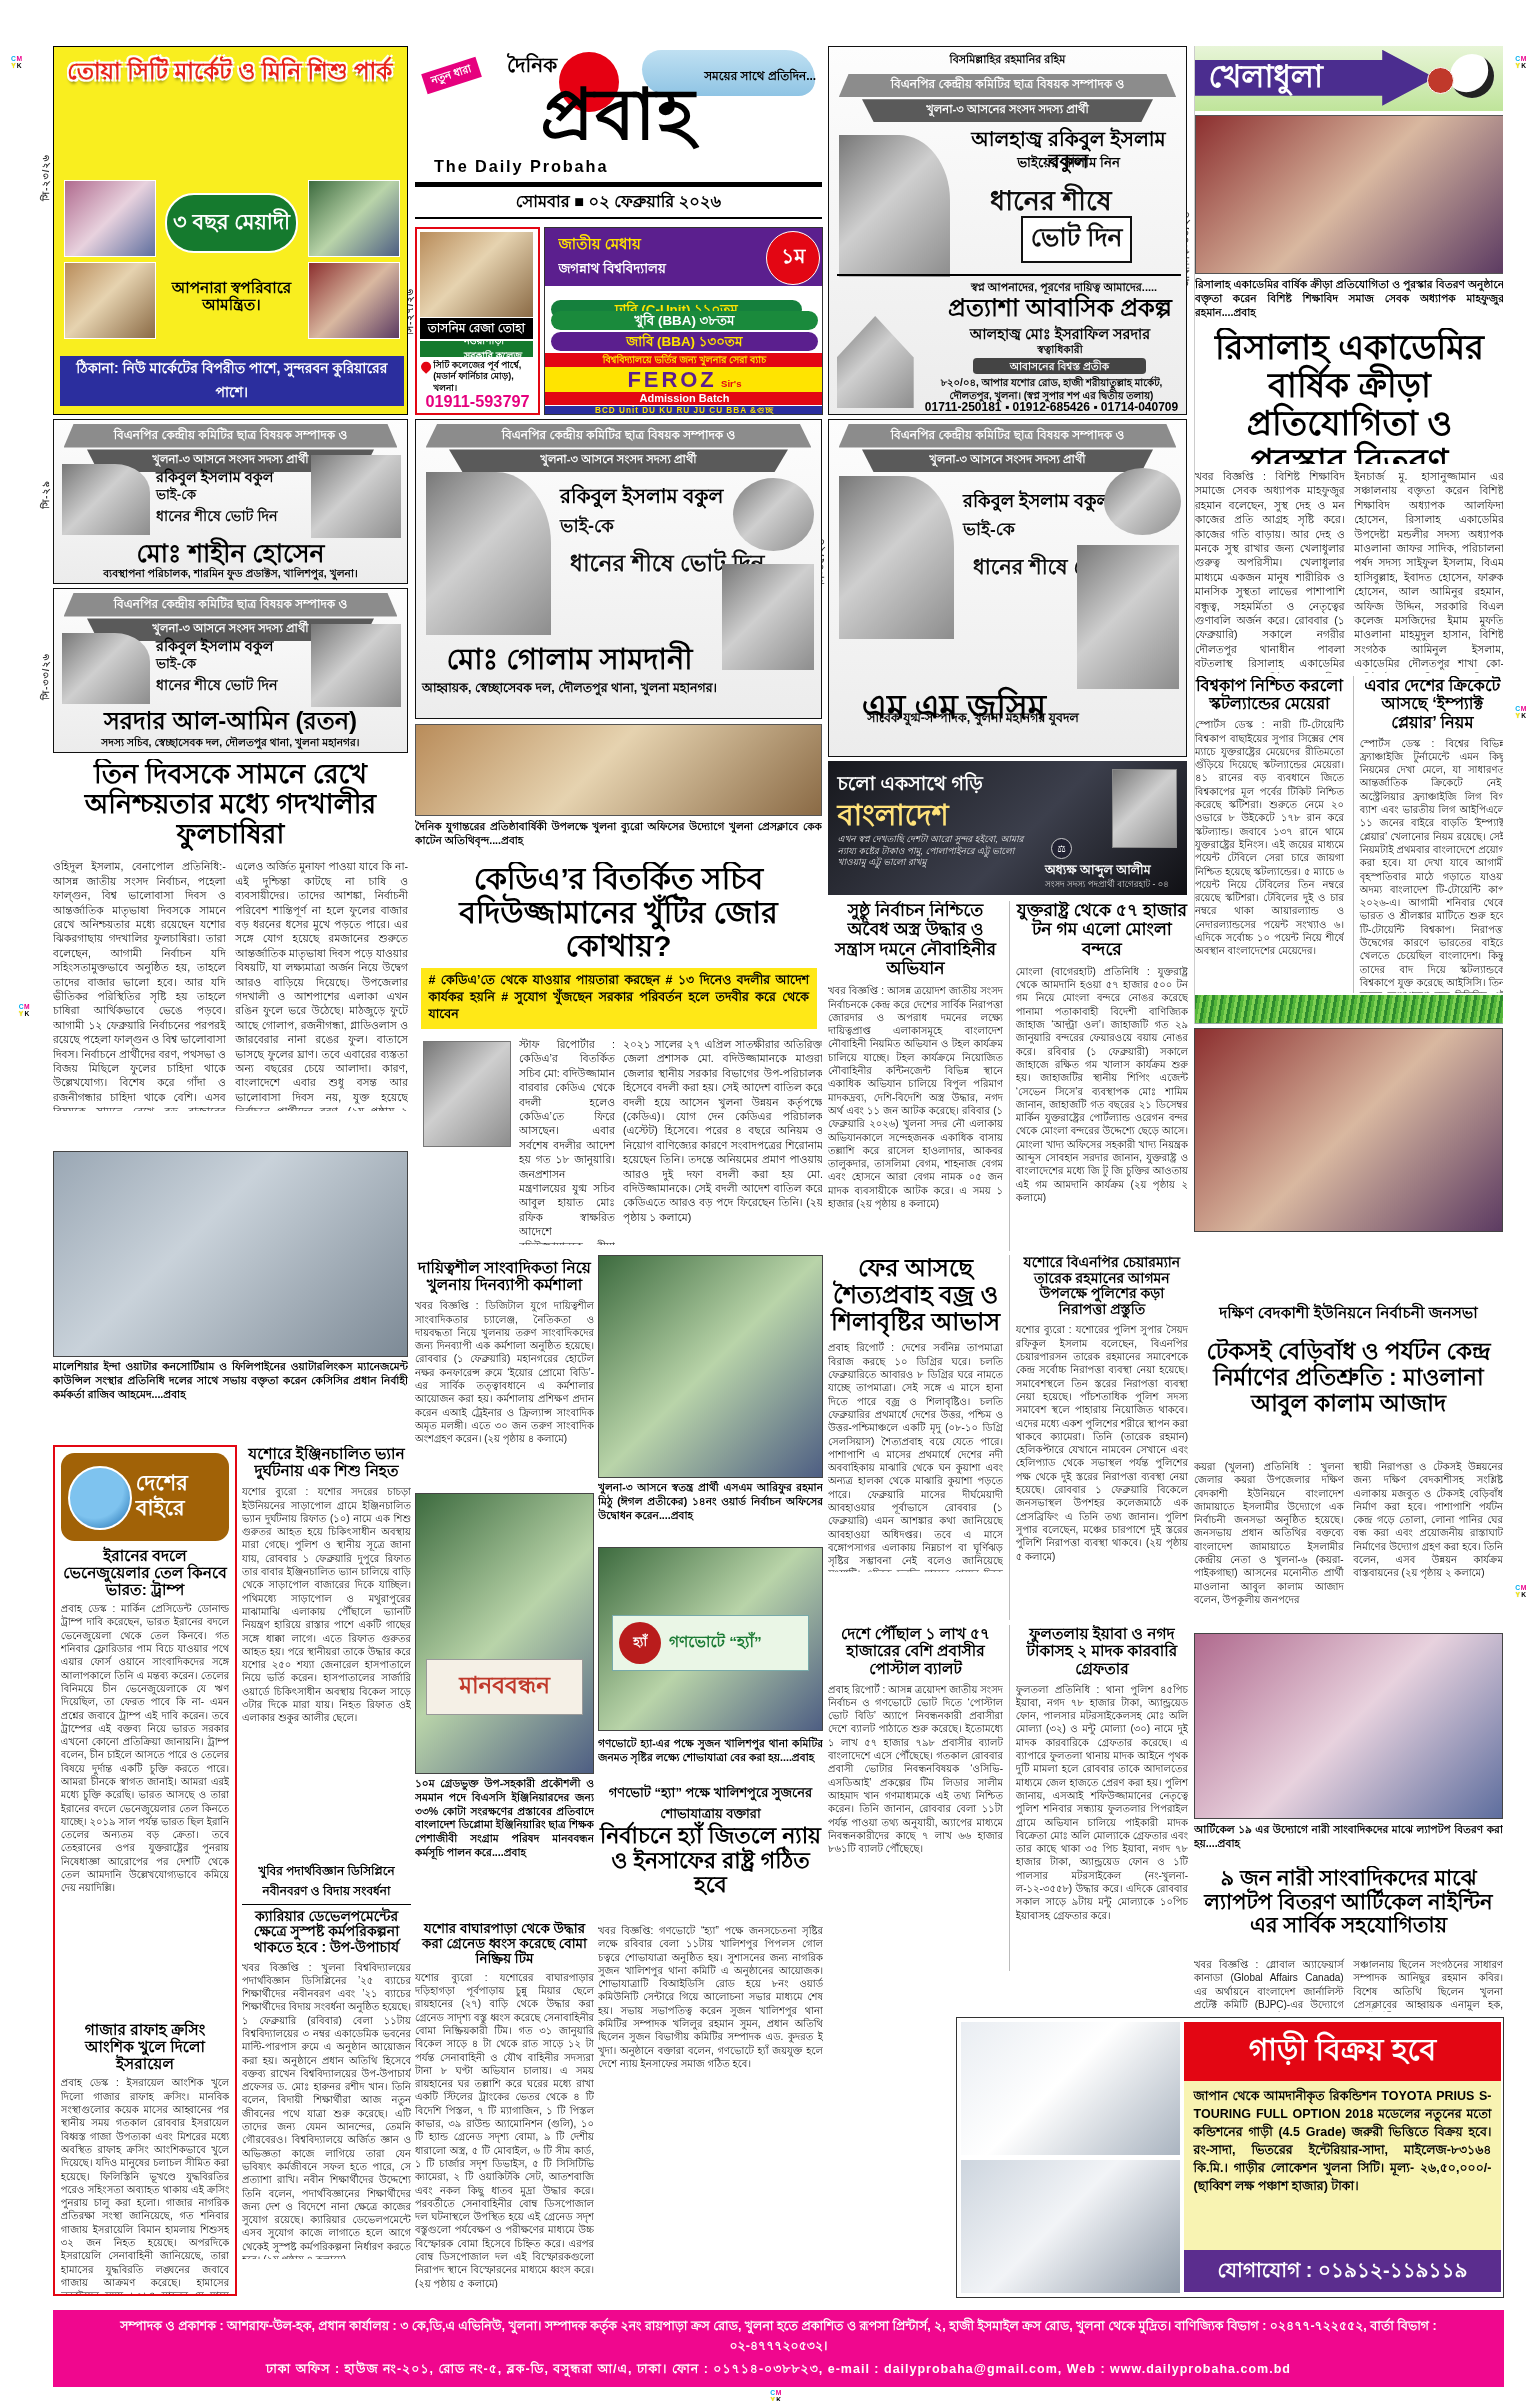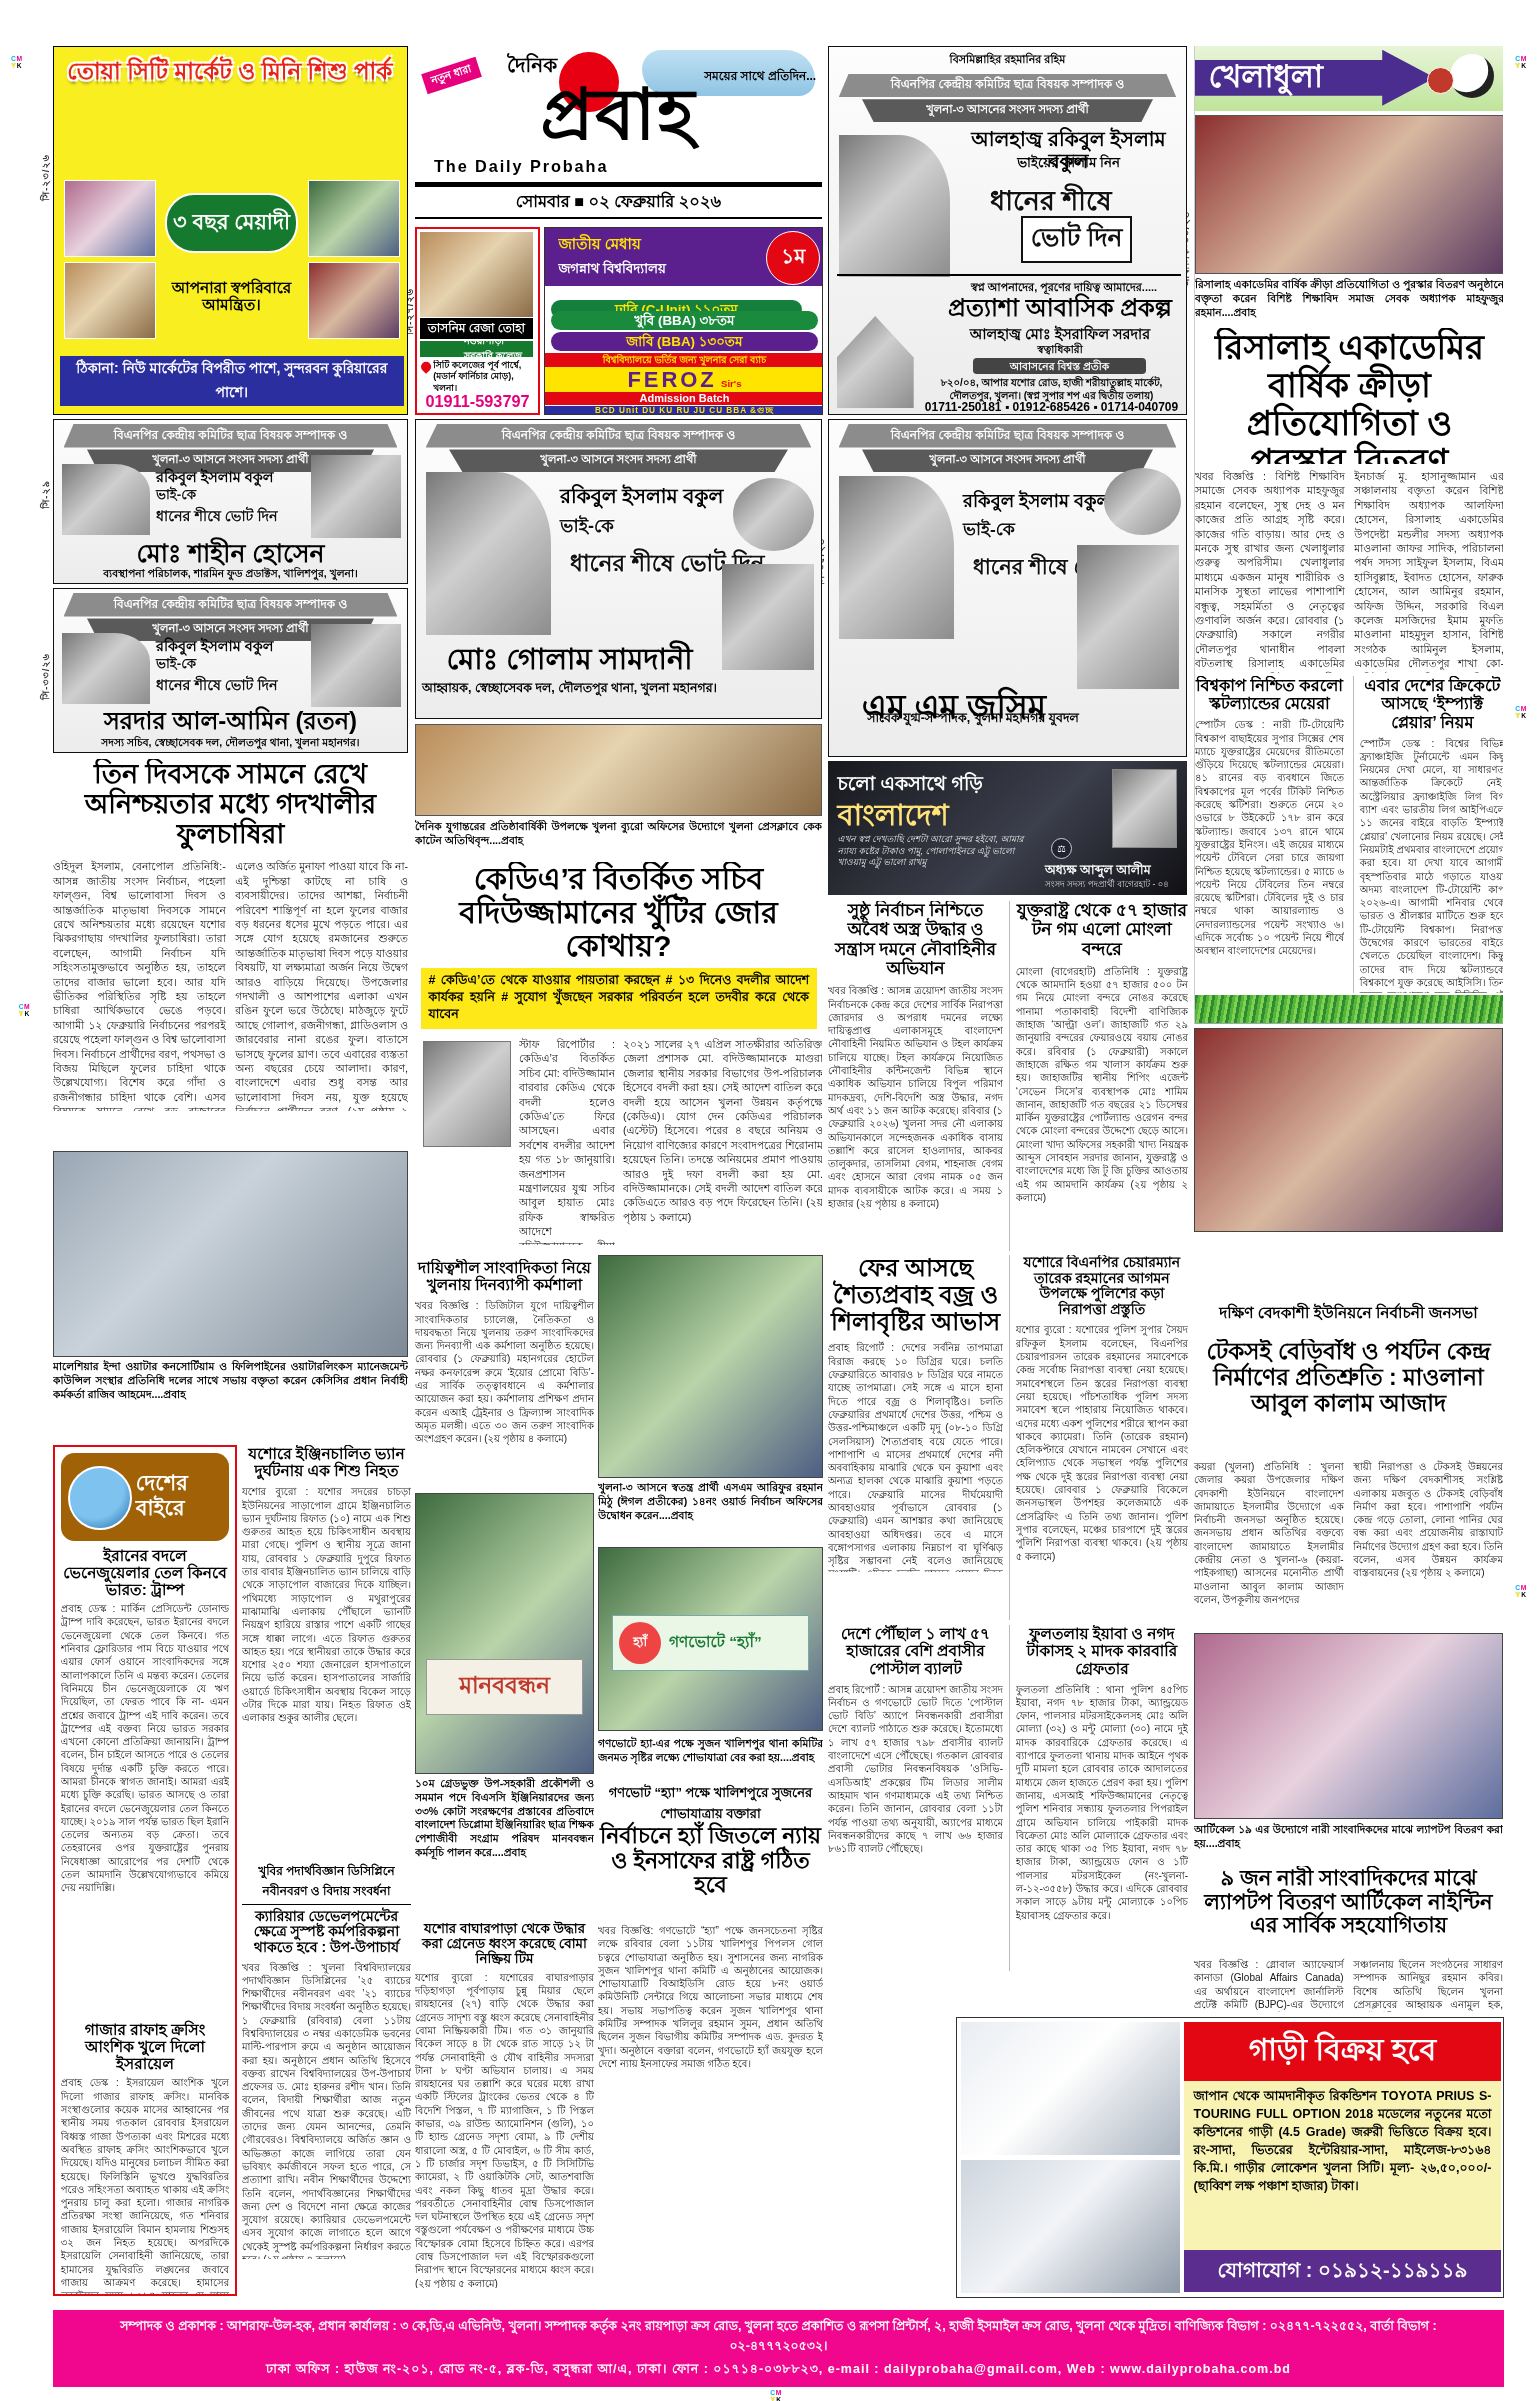--- a/index.html
+++ b/index.html
@@ -291,21 +291,21 @@
     <div class="hd" style="font-size:13.4px;">যশোর বাঘারপাড়া থেকে উদ্ধার করা গ্রেনেড ধ্বংস করেছে বোমা নিষ্ক্রিয় টিম</div>
     <div class="bt-s" style="margin-top:4.8px;height:317px;overflow:hidden;">যশোর ব্যুরো : যশোরের বাঘারপাড়ার দড়িহাগড়া পূর্বপাড়ায় চুন্নু মিয়ার ছেলে রায়হানের (২৭) বাড়ি থেকে উদ্ধার করা গ্রেনেড সাদৃশ্য বস্তু ধ্বংস করেছে সেনাবাহিনীর বোমা নিষ্ক্রিয়কারী টিম। গত ৩১ জানুয়ারি বিকেল সাড়ে ৪ টা থেকে রাত সাড়ে ১২ টা পর্যন্ত সেনাবাহিনী ও যৌথ বাহিনীর সদস্যরা টানা ৮ ঘণ্টা অভিযান চালায়। এ সময় রায়হানের ঘর তল্লাশি করে ঘরের মধ্যে রাখা একটি স্টিলের ট্রাংকের ভেতর থেকে ৪ টি বিদেশি পিস্তল, ৭ টি ম্যাগাজিন, ১ টি পিস্তল কাভার, ৩৯ রাউন্ড অ্যামোনিশন (গুলি), ১০ টি হ্যান্ড গ্রেনেড সদৃশ্য বোমা, ৯ টি দেশীয় ধারালো অস্ত্র, ৫ টি মোবাইল, ৬ টি সীম কার্ড, ১ টি চার্জার সদৃশ ডিভাইস, ৫ টি সিসিটিভি ক্যামেরা, ২ টি ওয়াকিটকি সেট, আতশবাজি এবং নকল কিছু ধাতব মুদ্রা উদ্ধার করে। পরবর্তীতে সেনাবাহিনীর বোম্ব ডিসপোজাল দল ঘটনাস্থলে উপস্থিত হয়ে এই গ্রেনেড সদৃশ বস্তুগুলো পর্যবেক্ষণ ও পরীক্ষণের মাধ্যমে উচ্চ বিস্ফোরক বোমা হিসেবে চিহ্নিত করে। এরপর বোম্ব ডিসপোজাল দল এই বিস্ফোরকগুলো নিরাপদ স্থানে বিস্ফোরনের মাধ্যমে ধ্বংস করে। (২য় পৃষ্ঠায় ৫ কলামে)</div>
   </div>
 
   <div class="b photo ph-green" style="left:598px;top:1255px;width:225px;height:223px;border:1.9px solid #444;"></div>
   <div class="b cap" style="left:598px;top:1481px;width:225px;height:60px;">খুলনা-৩ আসনে স্বতন্ত্র প্রার্থী এসএম আরিফুর রহমান মিঠু (ঈগল প্রতীকের) ১৪নং ওয়ার্ড নির্বাচন অফিসের উদ্বোধন করেন....প্রবাহ</div>
 
   <div class="b" style="left:598px;top:1547px;width:225px;height:749px;">
     <div class="b photo ph-green" style="left:0;top:0;width:225px;height:184px;border:1.9px solid #444;">
       <div style="position:absolute;left:13.4px;top:67px;right:13.4px;background:#eaf6e6;border:1px solid #7aa;display:flex;align-items:center;gap:7.7px;padding:5.8px;">
-        <div style="width:42px;height:42px;border-radius:50%;background:#ef4444;color:#fff;font-size:12.5px;font-weight:bold;display:flex;align-items:center;justify-content:center;flex:none;">হ্যাঁ</div>
+        <div style="width:42px;height:42px;border-radius:50%;background:#b91c1c;color:#fff;font-size:12.5px;font-weight:bold;display:flex;align-items:center;justify-content:center;flex:none;">হ্যাঁ</div>
         <div style="font-size:15.4px;font-weight:bold;color:#1a7a33;">গণভোটে “হ্যাঁ”</div>
       </div>
     </div>
     <div class="cap" style="position:absolute;left:0;top:190px;width:225px;height:42px;">গণভোটে হ্যা-এর পক্ষে সুজন খালিশপুর থানা কমিটির জনমত সৃষ্টির লক্ষ্যে শোভাযাত্রা বের করা হয়....প্রবাহ</div>
     <div class="kick" style="position:absolute;left:0;top:236px;width:225px;font-size:13px;">গণভোট “হ্যা” পক্ষে খালিশপুরে সুজনের শোভাযাত্রায় বক্তারা</div>
     <div class="hd" style="position:absolute;left:0;top:277px;width:225px;font-size:22px;">নির্বাচনে হ্যাঁ জিতলে ন্যায় ও ইনসাফের রাষ্ট্র গঠিত হবে</div>
     <div class="bt-s" style="position:absolute;left:0;top:377px;width:225px;height:369px;overflow:hidden;">খবর বিজ্ঞপ্তি: গণভোটে “হ্যা” পক্ষে জনসচেতনা সৃষ্টির লক্ষে রবিবার বেলা ১১টায় খালিশপুর পিপলস গোল চত্বরে শোভাযাত্রা অনুষ্ঠিত হয়। সুশাসনের জন্য নাগরিক সুজন খালিশপুর থানা কমিটি এ অনুষ্ঠানের আয়োজক। শোভাযাত্রাটি বিআইডিসি রোড হয়ে ৮নং ওয়ার্ড কমিউনিটি সেন্টারে গিয়ে আলোচনা সভার মাধ্যমে শেষ হয়। সভায় সভাপতিত্ব করেন সুজন খালিশপুর থানা কমিটির সম্পাদক খলিলুর রহমান সুমন, প্রধান অতিথি ছিলেন সুজন বিভাগীয় কমিটির সম্পাদক এড. কুদরত ই খুদা। অনুষ্ঠানে বক্তারা বলেন, গণভোটে হ্যাঁ জয়যুক্ত হলে দেশে ন্যায় ইনসাফের সমাজ গঠিত হবে।</div>
   </div>
 
   <div class="b photo ph-red" style="left:1194px;top:1028px;width:309px;height:204px;border:1.9px solid #444;"></div>

